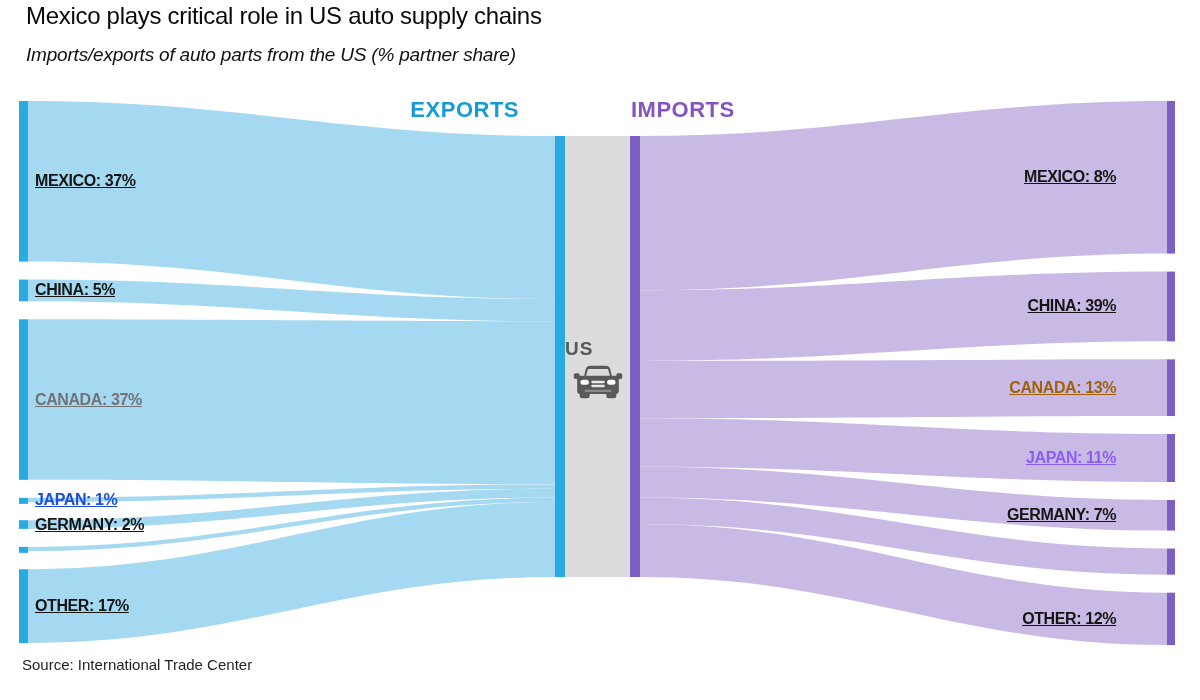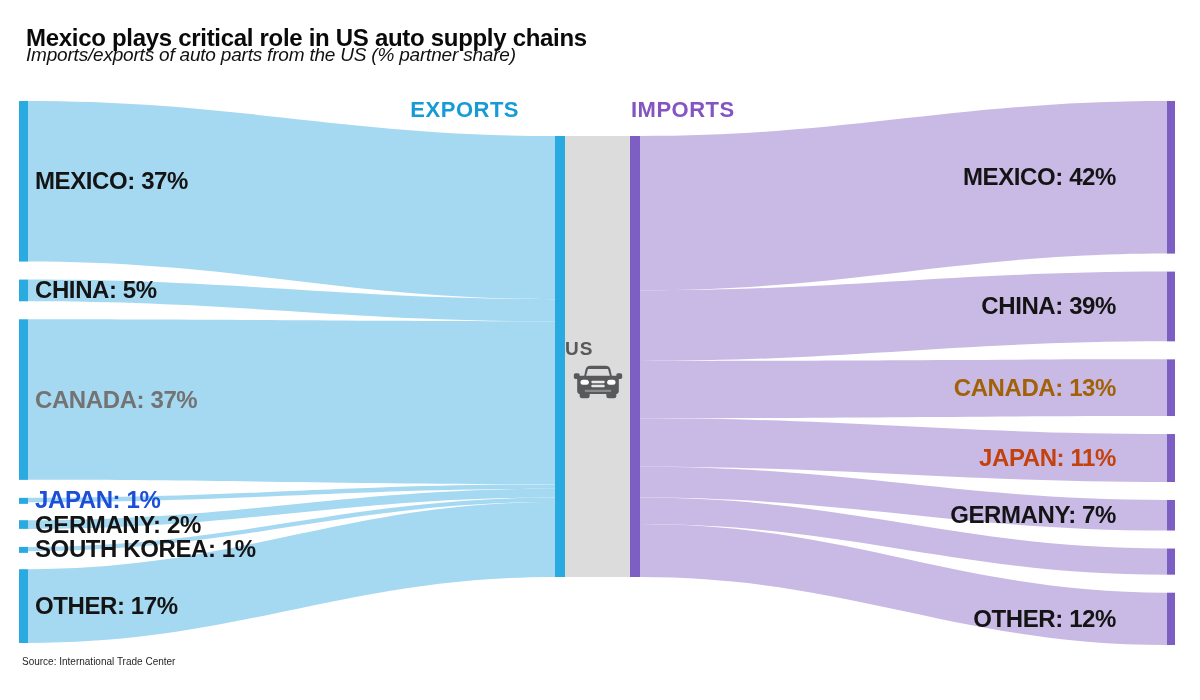--- a/index.html
+++ b/index.html
@@ -1,34 +1,34 @@
 <!DOCTYPE html>
 <html><head>
 <meta charset="utf-8">
 <style>
   html,body{margin:0;padding:0;background:#ffffff;}
   body{font-family:"Liberation Sans","DejaVu Sans",sans-serif;}
   .page{position:relative;width:1200px;height:700px;background:#fff;overflow:hidden;}
-  .title{position:absolute;left:26px;top:24px;margin:0;font-size:24px;line-height:28px;
-         font-weight:bold;color:#0a0a0a;letter-spacing:-0.3px;white-space:nowrap;}
+  .title{position:absolute;left:26px;top:2px;margin:0;font-size:24px;line-height:28px;
+         font-weight:normal;color:#0a0a0a;letter-spacing:-0.3px;white-space:nowrap;}
   .subtitle{position:absolute;left:26px;top:44px;margin:0;font-size:19px;font-style:italic;
             color:#111;letter-spacing:-0.2px;white-space:nowrap;}
   .chart{position:absolute;left:0;top:0;width:1156px;height:700px;}
   #sankey-svg{position:absolute;left:0;top:0;}
   .col-label{position:absolute;top:97px;font-size:22px;font-weight:bold;letter-spacing:0.5px;white-space:nowrap;}
   .col-label.exports{right:637px;}
   .col-label.imports{left:631px;}
-  .flow-label{position:absolute;font-size:24px;font-weight:bold;letter-spacing:-0.4px;
-              color:#141414;white-space:nowrap;height:26px;line-height:26px;}
+  .flow-label{position:absolute;font-size:16px;font-weight:bold;letter-spacing:-0.4px;
+              color:#141414;white-space:nowrap;height:26px;line-height:26px;text-decoration:underline;}
   .flow-label.left{left:35px;}
   .flow-label.right{right:40px;text-align:right;}
   .us-node{position:absolute;left:565px;top:338px;width:65px;}
   .us-text{font-size:19px;font-weight:bold;color:#58595b;letter-spacing:1px;}
   .car{display:block;margin:3px auto 0;}
-  .source{position:absolute;left:22px;top:656px;font-size:10px;color:#231f20;}
+  .source{position:absolute;left:22px;top:656px;font-size:15px;color:#231f20;}
 </style>
 </head>
 <body>
 
 <div class="page">
 
   <h1 class="title">Mexico plays critical role in US auto supply chains</h1>
   <p class="subtitle">Imports/exports of auto parts from the US (% partner share)</p>
 
   <div class="chart">
@@ -99,25 +99,24 @@
         <rect x="22" y="26" width="16" height="3" rx="1" fill="#e9e9ea"></rect>
         <rect x="14" y="32" width="32" height="2.5" rx="1" fill="#8a8b8d"></rect>
       </svg>
     </div>
 
     <div class="flow-label left" style="top: 168.29px; color: rgb(20, 20, 20);">MEXICO: 37%</div>
     <div class="flow-label left" style="top: 277.43px; color: rgb(20, 20, 20);">CHINA: 5%</div>
     <div class="flow-label left" style="top: 386.57px; color: #737373;">CANADA: 37%</div>
     <div class="flow-label left" style="top: 487.03px; color: #1d4ed8;">JAPAN: 1%</div>
     <div class="flow-label left" style="top: 511.54px; color: rgb(20, 20, 20);">GERMANY: 2%</div>
-    <div class="flow-label left" style="top: 536.05px; color: rgb(20, 20, 20);">SOUTH KOREA: 1%</div>
     <div class="flow-label left" style="top: 593.11px; color: rgb(20, 20, 20);">OTHER: 17%</div>
 
-    <div class="flow-label right" style="top: 164.3px; color: rgb(20, 20, 20);">MEXICO: 42%</div>
+    <div class="flow-label right" style="top: 164.3px; color: rgb(20, 20, 20);">MEXICO: 8%</div>
     <div class="flow-label right" style="top: 293.48px; color: rgb(20, 20, 20);">CHINA: 39%</div>
     <div class="flow-label right" style="top: 374.7px; color: #a16207;">CANADA: 13%</div>
-    <div class="flow-label right" style="top: 445.02px; color: #c2410c;">JAPAN: 11%</div>
+    <div class="flow-label right" style="top: 445.02px; color: #8b5cf6;">JAPAN: 11%</div>
     <div class="flow-label right" style="top: 502.26px; color: rgb(20, 20, 20);">GERMANY: 7%</div>
     <div class="flow-label right" style="top: 605.84px; color: rgb(20, 20, 20);">OTHER: 12%</div>
   </div>
 
   <div class="source">Source: International Trade Center</div>
 </div>
 
 </body></html>

